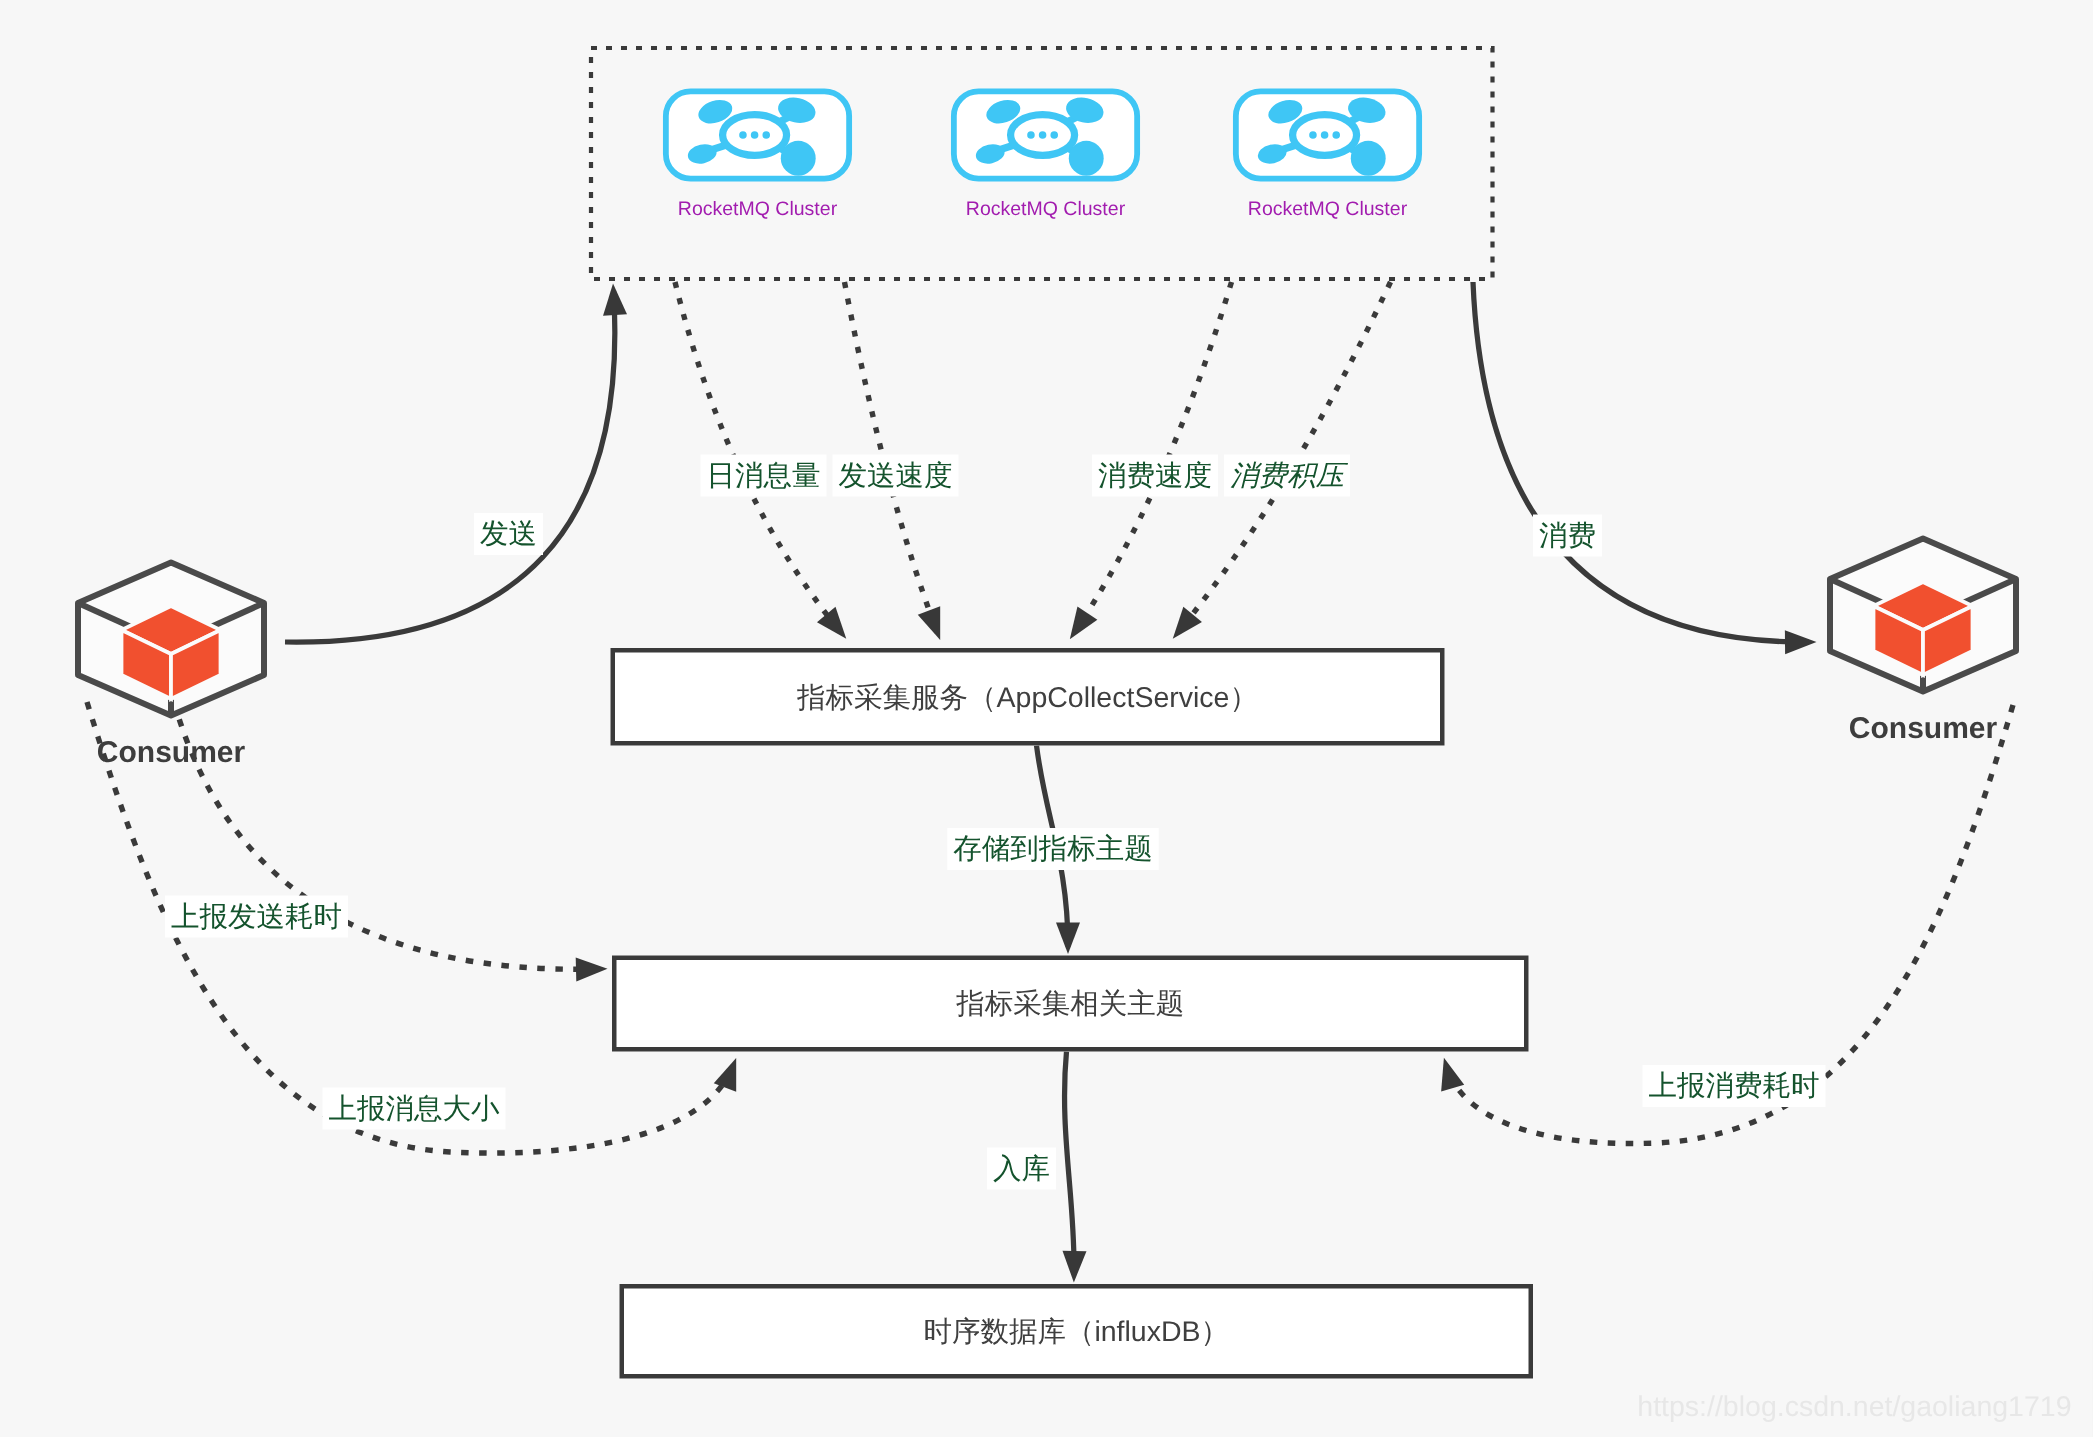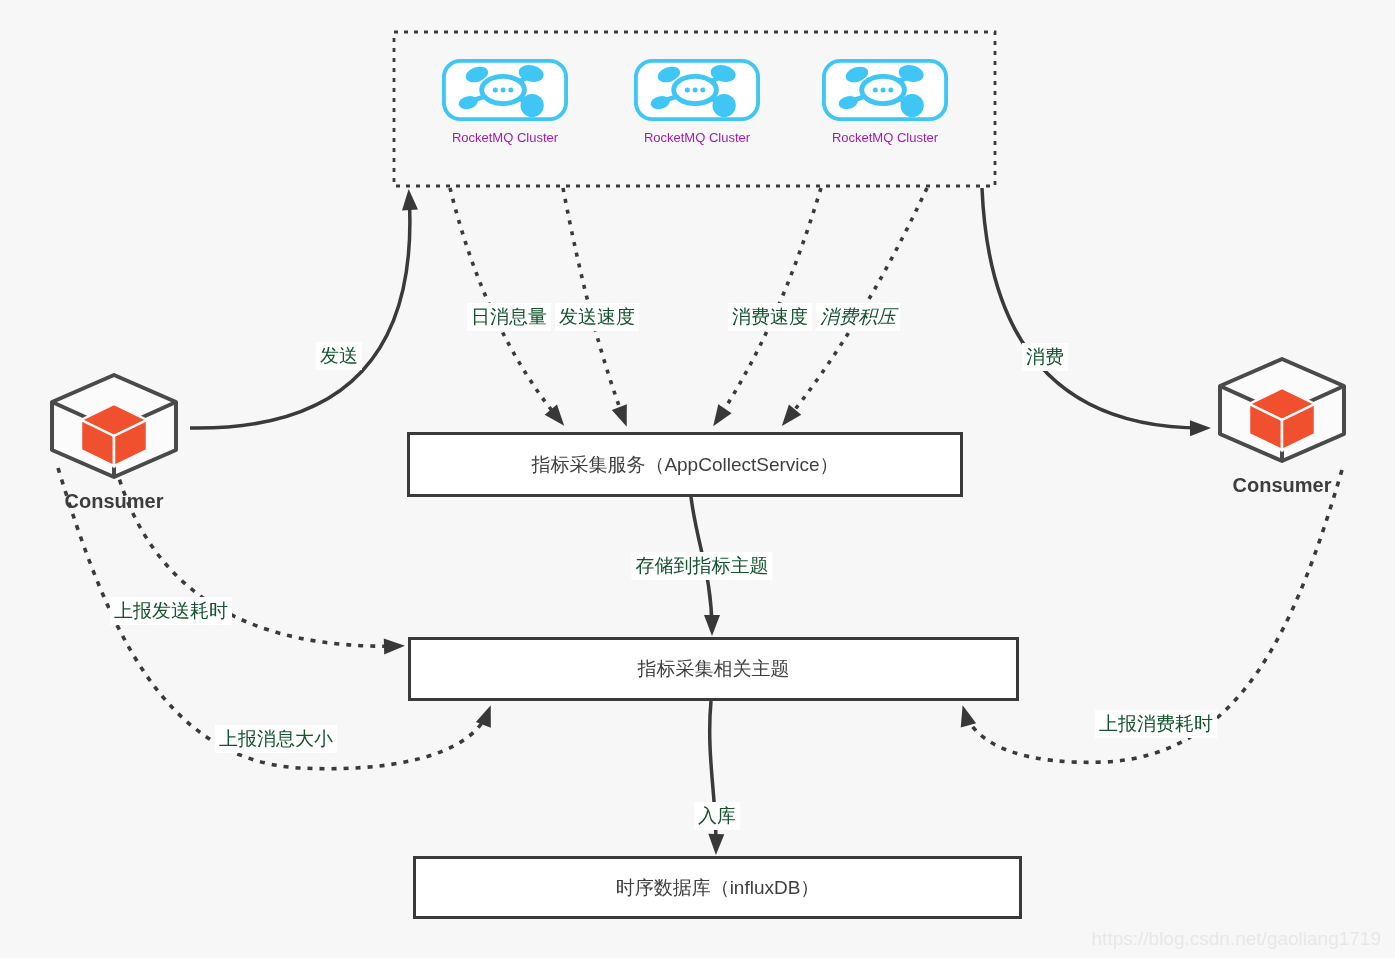--- a/index.html
+++ b/index.html
@@ -173,16 +173,16 @@
   <span class="edge-label" style="left:339px;top:356px;">发送</span>
   <span class="edge-label" style="left:1045px;top:357px;">消费</span>
   <span class="edge-label" style="left:509px;top:317px;">日消息量</span>
   <span class="edge-label" style="left:597px;top:317px;text-align:right;">发送速度</span>
   <span class="edge-label" style="left:770px;top:317px;">消费速度</span>
   <span class="edge-label" style="left:858px;top:317px;font-style:italic;">消费积压</span>
   <span class="edge-label" style="left:702px;top:566px;">存储到指标主题</span>
   <span class="edge-label" style="left:171px;top:611px;">上报发送耗时</span>
   <span class="edge-label" style="left:276px;top:739px;">上报消息大小</span>
   <span class="edge-label" style="left:1156px;top:724px;">上报消费耗时</span>
-  <span class="edge-label" style="left:717px;top:779px;margin-top:37px;">入库</span>
+  <span class="edge-label" style="left:681px;top:779px;">入库</span>
 
   <div class="watermark">https://blog.csdn.net/gaoliang1719</div>
 </div>
 
 </body></html>

